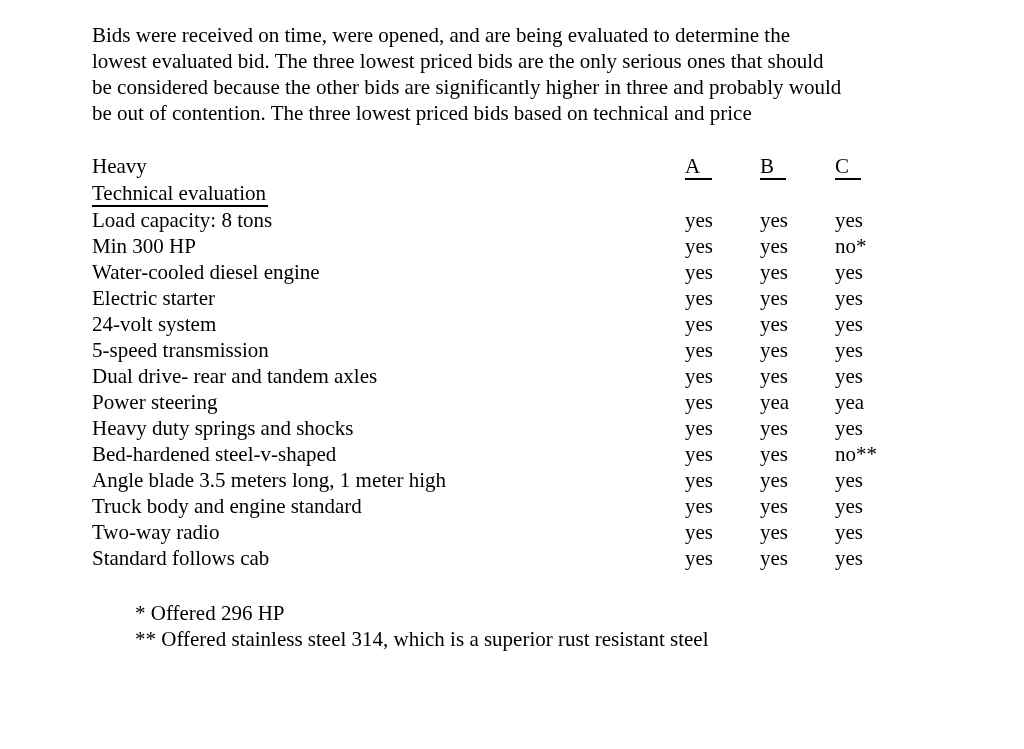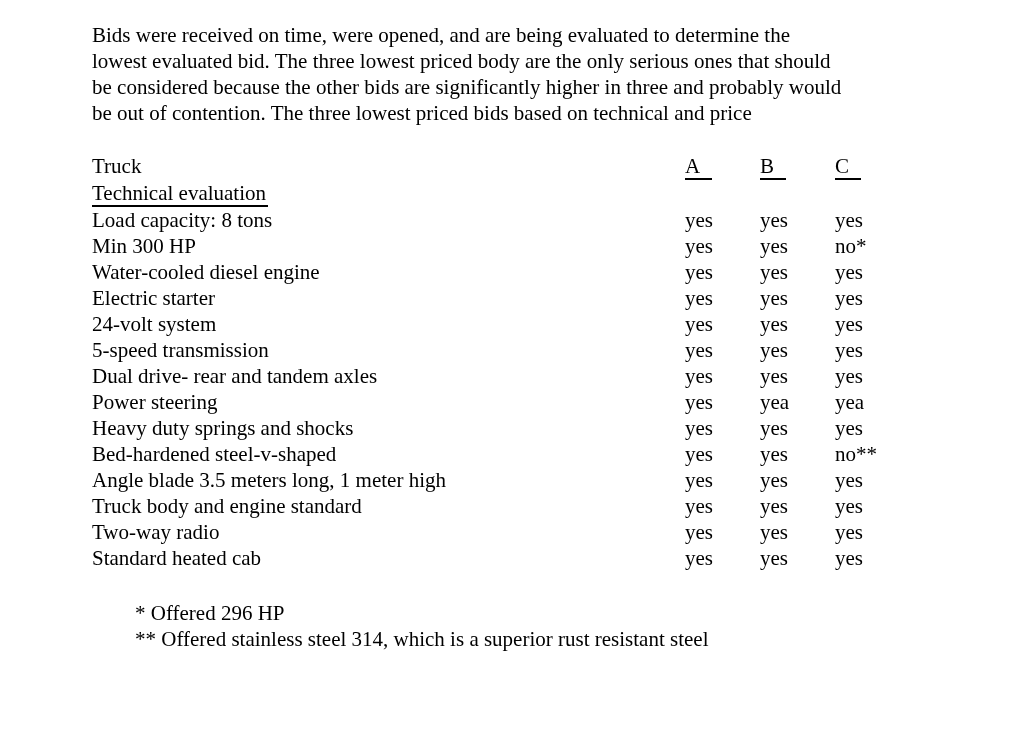--- a/index.html
+++ b/index.html
@@ -55,36 +55,36 @@
   }
   .footnotes .footnote { white-space: nowrap; }
 </style>
 </head>
 <body>
 
 <div class="doc">
 
   <div class="intro">
       <div class="line">Bids were received on time, were opened, and are being evaluated to determine the</div>
-      <div class="line">lowest evaluated bid. The three lowest priced body are the only serious ones that should</div>
+      <div class="line">lowest evaluated bid. The three lowest priced bids are the only serious ones that should</div>
       <div class="line">be considered because the other bids are significantly higher in three and probably would</div>
       <div class="line">be out of contention. The three lowest priced bids based on technical and price</div>
     </div>
 
 
   <table class="eval">
     <colgroup>
       <col style="width:593px">
       <col style="width:75px">
       <col style="width:75px">
       <col style="width:79px">
     </colgroup>
     <thead>
       <tr>
-        <th class="bold">Truck</th>
+        <th class="bold">Heavy</th>
         <th class="bold col-head">
           <span class="ul">A</span>
         </th>
         <th class="bold col-head">
           <span class="ul">B</span>
         </th>
         <th class="bold col-head">
           <span class="ul">C</span>
         </th>
       </tr>
@@ -167,21 +167,21 @@
           <td>yes</td>
           <td>yes</td>
         </tr>
         <tr>
           <td>Two-way radio</td>
           <td>yes</td>
           <td>yes</td>
           <td>yes</td>
         </tr>
         <tr>
-          <td>Standard heated cab</td>
+          <td>Standard follows cab</td>
           <td>yes</td>
           <td>yes</td>
           <td>yes</td>
         </tr>
       </tbody>
   </table>
 
   <div class="footnotes">
       <div class="footnote">* Offered 296 HP</div>
       <div class="footnote">** Offered stainless steel 314, which is a superior rust resistant steel</div>

